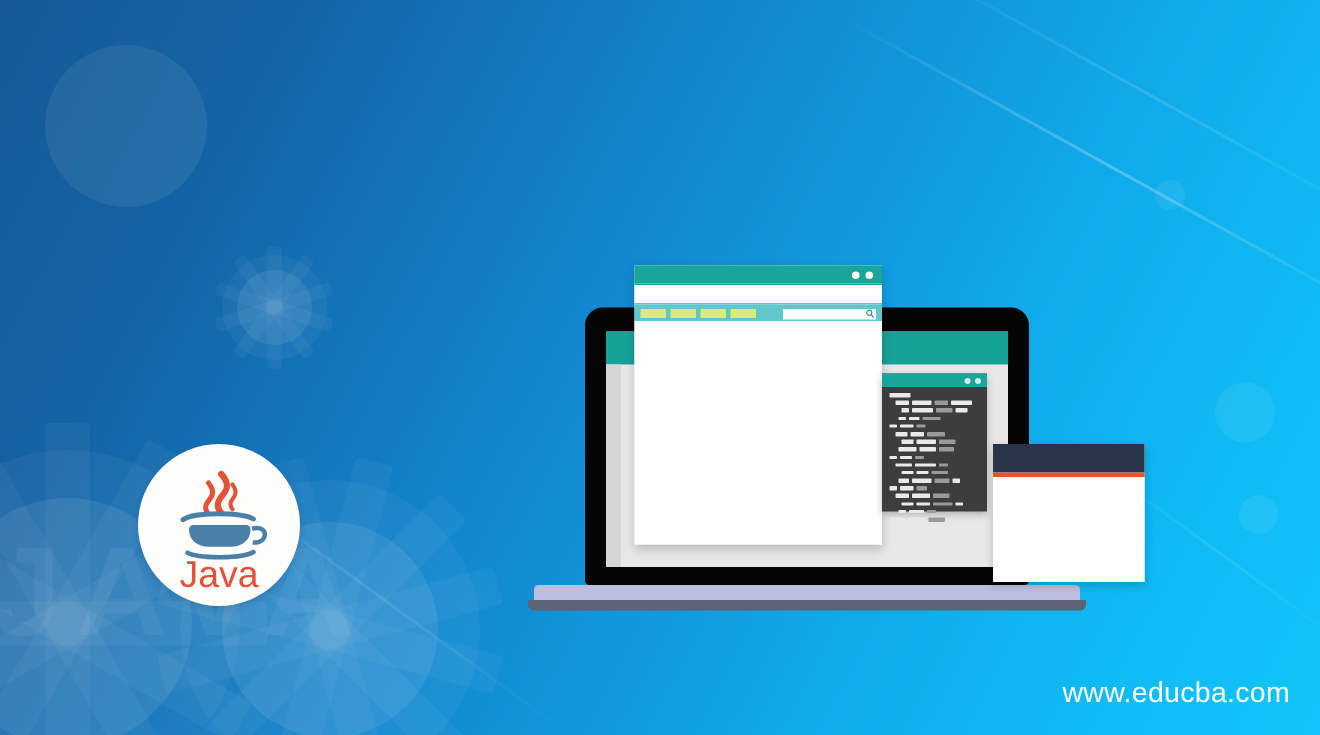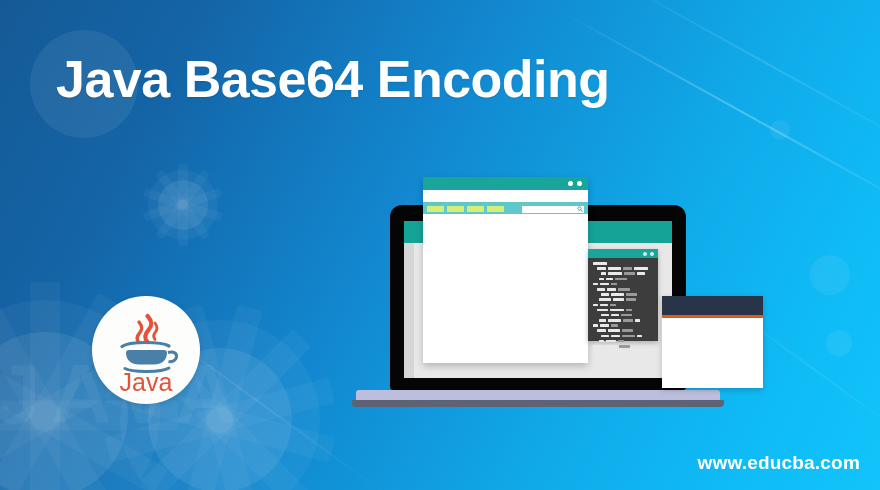--- a/index.html
+++ b/index.html
@@ -117,21 +117,21 @@
     box-shadow: 0 2px 6px rgba(0,0,0,0.12);
   }
   .java-badge svg { display: block; width: 108px; height: 108px; }
 
   
   .site-url {
     position: absolute;
     right: 20px;
     bottom: 16px;
     font-size: 19px;
-    font-weight: bold;
+    font-weight: normal;
     color: #ffffff;
     letter-spacing: 0.2px;
   }
 
   
   .laptop {
     position: absolute;
     left: 390px;
     top: 205px;
     width: 296px;
@@ -366,21 +366,20 @@
     <div class="deco-circle circ-2"></div>
     <div class="deco-circle circ-3"></div>
     <div class="deco-circle circ-4"></div>
 
     <div class="deco-streak streak-1"></div>
     <div class="deco-streak streak-2"></div>
     <div class="deco-streak streak-3"></div>
     <div class="deco-streak streak-4"></div>
   </div>
 
-  <h1 class="headline">Java Base64 Encoding</h1>
 
   <div class="java-badge">
     <svg viewBox="0 0 108 108">
 
       <path d="M55.5 20 C61 26 60 30 56.5 34 C52.5 38.5 52 42 55.5 46" fill="none" stroke="#e2533a" stroke-width="4.2" stroke-linecap="round"></path>
       <path d="M47 26 C51 31 50.2 34 47.5 37.2 C44.5 40.7 44.2 43.4 46.8 46.4" fill="none" stroke="#e2533a" stroke-width="3.4" stroke-linecap="round"></path>
       <path d="M63 27 C66 31 65.4 33.6 63.4 36.2 C61.2 39 61 41 63 43.4" fill="none" stroke="#e2533a" stroke-width="2.8" stroke-linecap="round"></path>
 
       <path d="M37 54 h35 a3 3 0 0 1 3 3 c0 7 -5.5 11.5 -13 11.5 h-15 c-7.5 0 -13 -4.5 -13 -11.5 a3 3 0 0 1 3 -3 z" fill="#4a7fa8"></path>
 

